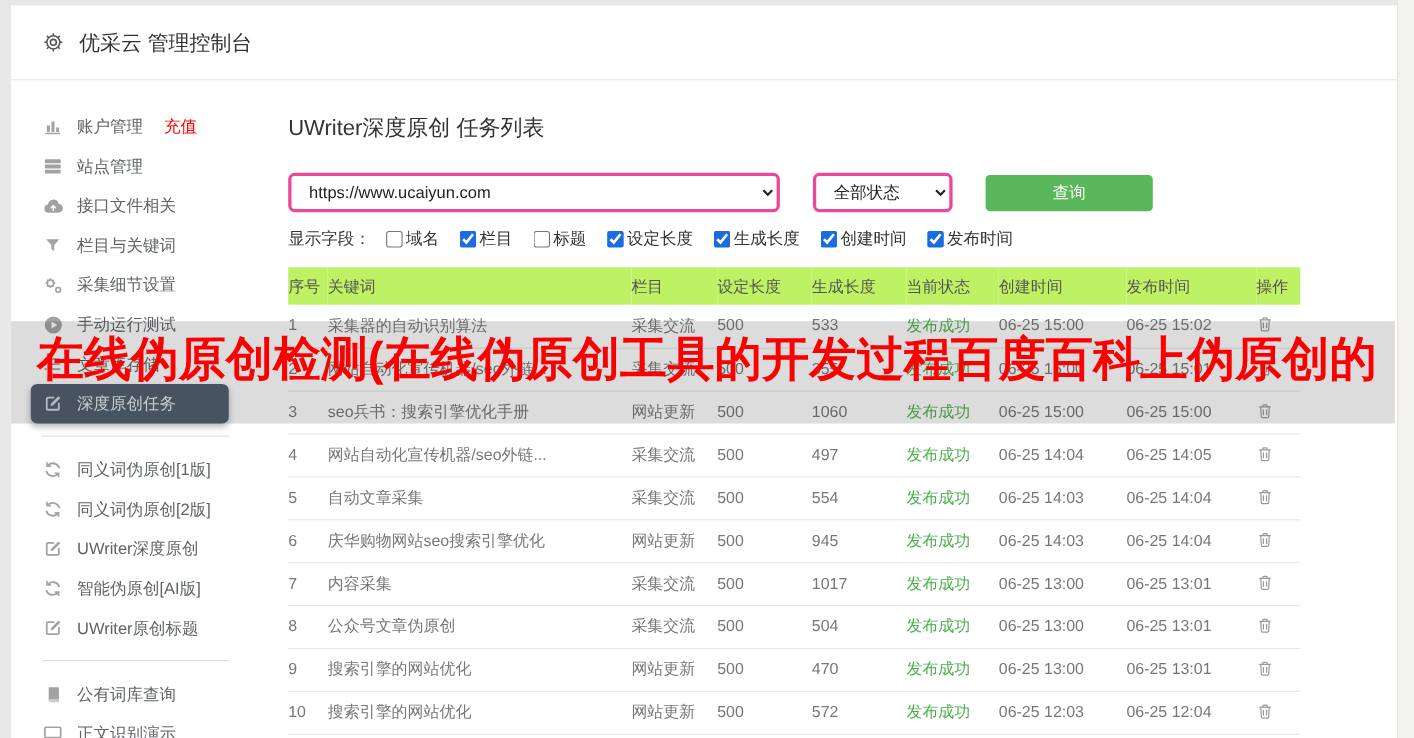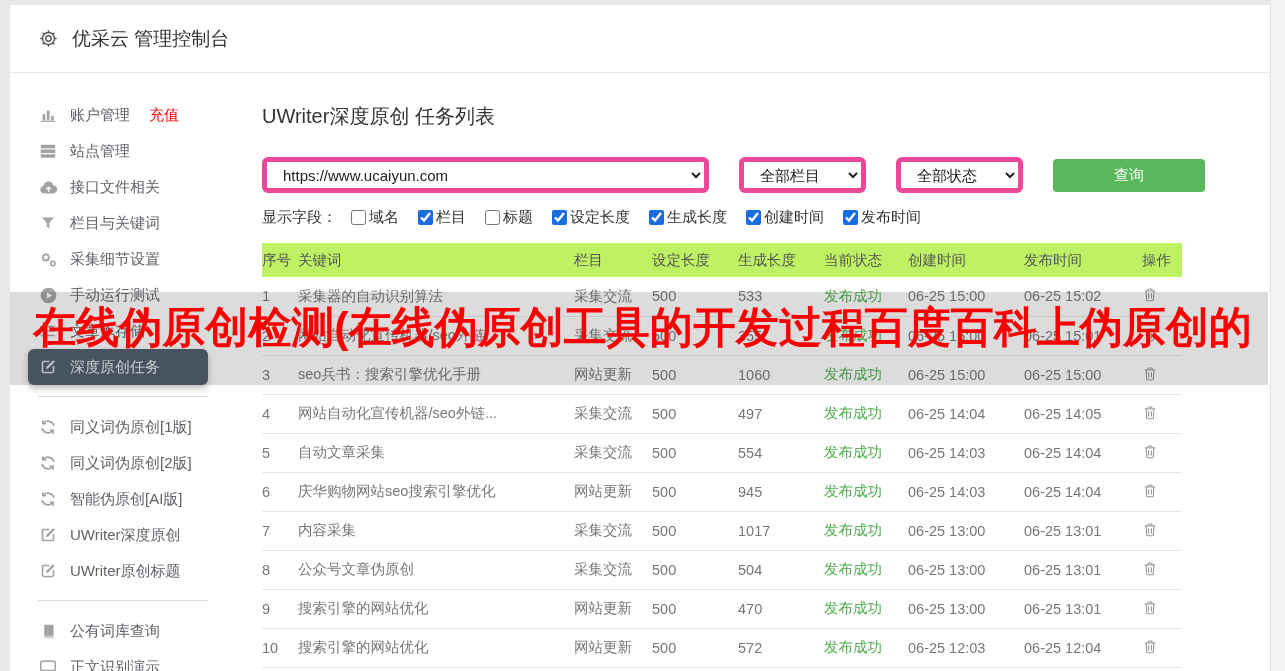--- a/index.html
+++ b/index.html
@@ -33,21 +33,21 @@
   .side-item .icon { color:#a2a2a2; display:flex; width:20px; justify-content:center; }
   .side-item.active { background:#4d5b6b; color:#e8ebee; box-shadow:0 3px 6px rgba(0,0,0,.28); }
   .side-item.active .icon { color:#d2d9e0; }
   .side-badge { color:#ff0000; margin-left:7px; }
   .side-divider { height:1px; background:#dcdcdc; margin:11px 44px 12px 28px; }
   
   .main { flex:1; padding:30px 0 0 10px; position:relative; }
   .page-title { font-size:20px; color:#333; font-weight:400; }
   .filter-row { display:flex; align-items:center; margin-top:27px; }
   select {
-    height:36px; border:5px solid #ec4899; border-radius:6px;
+    height:36px; border:3px solid #ec4899; border-radius:6px;
     background:#fff; color:#222; font-size:15px; padding:0 8px 0 12px;
     font-family:inherit; outline:none;
   }
   .site-select { width:447px; }
   .small-select { width:127px; margin-left:30px; }
   .query-btn {
     width:152px; height:33px; margin-left:30px;
     background:#5bb75b; color:#fff; border:none; border-radius:4px;
     font-size:15px; font-family:inherit; cursor:pointer;
   }
@@ -202,45 +202,45 @@
               <path d="M16.6 8.6a6.9 6.9 0 0 0-12-2.5"></path>
               <path d="M3.4 11.4a6.9 6.9 0 0 0 12 2.5"></path>
               <path d="M4.2 2.4v4h4" stroke-width="1.7"></path>
               <path d="M15.8 17.6v-4h-4" stroke-width="1.7"></path>
             </svg>
           </span>
           <span>同义词伪原创[2版]</span>
         </div>
         <div class="side-item">
           <span class="icon">
+            <svg viewBox="0 0 20 20" width="18" height="18" fill="currentColor">
+              <path d="M3 5a2 2 0 0 1 2-2h6.5v1.8H5.2a.4.4 0 0 0-.4.4v9.6c0 .22.18.4.4.4h9.6a.4.4 0 0 0 .4-.4V9h1.8v6a2 2 0 0 1-2 2H5a2 2 0 0 1-2-2z"></path>
+              <path d="m8.3 9.8 7.4-7.4 1.9 1.9-7.4 7.4-2.5.6z"></path>
+            </svg>
+          </span>
+          <span>UWriter深度原创</span>
+        </div>
+        <div class="side-item">
+          <span class="icon">
             <svg viewBox="0 0 20 20" width="18" height="18" fill="none" stroke="currentColor" stroke-width="1.9">
               <path d="M16.6 8.6a6.9 6.9 0 0 0-12-2.5"></path>
               <path d="M3.4 11.4a6.9 6.9 0 0 0 12 2.5"></path>
               <path d="M4.2 2.4v4h4" stroke-width="1.7"></path>
               <path d="M15.8 17.6v-4h-4" stroke-width="1.7"></path>
             </svg>
           </span>
           <span>智能伪原创[AI版]</span>
         </div>
         <div class="side-item">
           <span class="icon">
             <svg viewBox="0 0 20 20" width="18" height="18" fill="currentColor">
               <path d="M3 5a2 2 0 0 1 2-2h6.5v1.8H5.2a.4.4 0 0 0-.4.4v9.6c0 .22.18.4.4.4h9.6a.4.4 0 0 0 .4-.4V9h1.8v6a2 2 0 0 1-2 2H5a2 2 0 0 1-2-2z"></path>
               <path d="m8.3 9.8 7.4-7.4 1.9 1.9-7.4 7.4-2.5.6z"></path>
             </svg>
           </span>
-          <span>UWriter深度原创</span>
-        </div>
-        <div class="side-item">
-          <span class="icon">
-            <svg viewBox="0 0 20 20" width="18" height="18" fill="currentColor">
-              <path d="M3 5a2 2 0 0 1 2-2h6.5v1.8H5.2a.4.4 0 0 0-.4.4v9.6c0 .22.18.4.4.4h9.6a.4.4 0 0 0 .4-.4V9h1.8v6a2 2 0 0 1-2 2H5a2 2 0 0 1-2-2z"></path>
-              <path d="m8.3 9.8 7.4-7.4 1.9 1.9-7.4 7.4-2.5.6z"></path>
-            </svg>
-          </span>
           <span>UWriter原创标题</span>
         </div>
         <div class="side-divider"></div>
         <div class="side-item">
           <span class="icon">
             <svg viewBox="0 0 20 20" width="17" height="17" fill="currentColor">
               <path d="M5 2h10.5a.5.5 0 0 1 .5.5V15H6.8A1.8 1.8 0 0 0 5 16.8z"></path>
               <path d="M5 16.8A1.8 1.8 0 0 1 6.8 15H16v3H6.8A1.8 1.8 0 0 1 5 16.8z" opacity=".55"></path>
             </svg>
           </span>
@@ -256,23 +256,20 @@
           <span>正文识别演示</span>
         </div>
       </div>
 
     <div class="main">
       <h1 class="page-title">UWriter深度原创 任务列表</h1>
 
       <div class="filter-row">
         <select class="site-select">
           <option>https://www.ucaiyun.com</option>
-        </select>
-        <select class="small-select">
-          <option>全部栏目</option>
         </select>
         <select class="small-select">
           <option>全部状态</option>
         </select>
         <button class="query-btn">查询</button>
       </div>
 
       <div class="fields-row">
         <span class="fields-label">显示字段：</span>
         <span id="field-checks" style="display:flex;align-items:center;">

